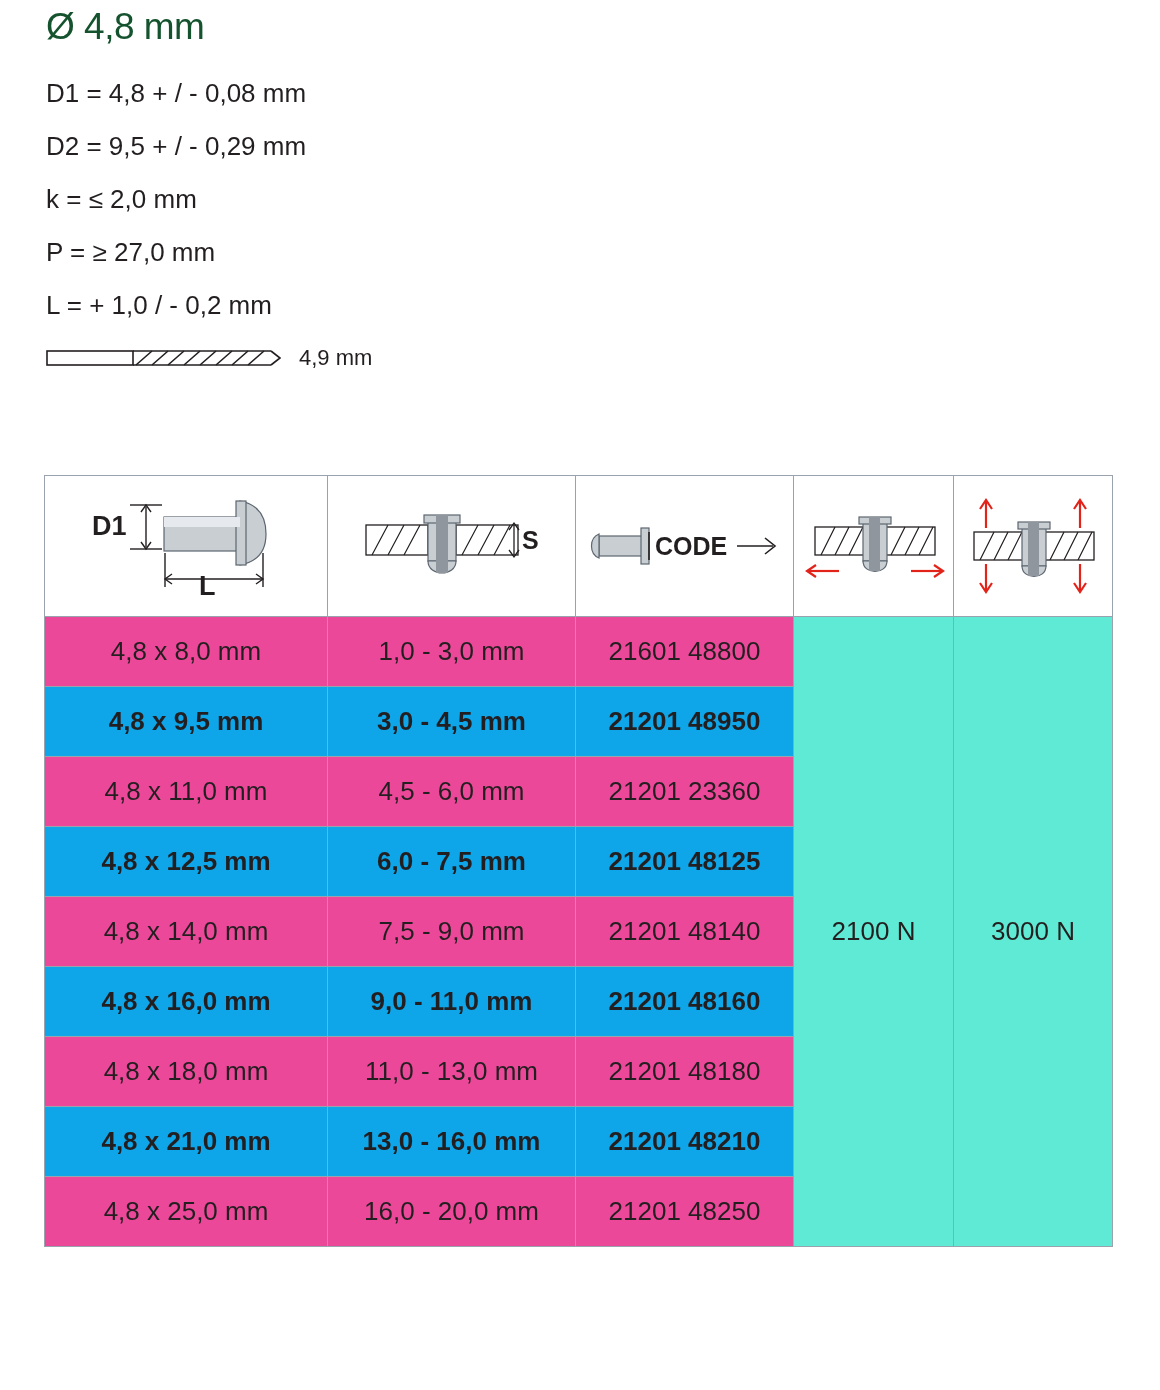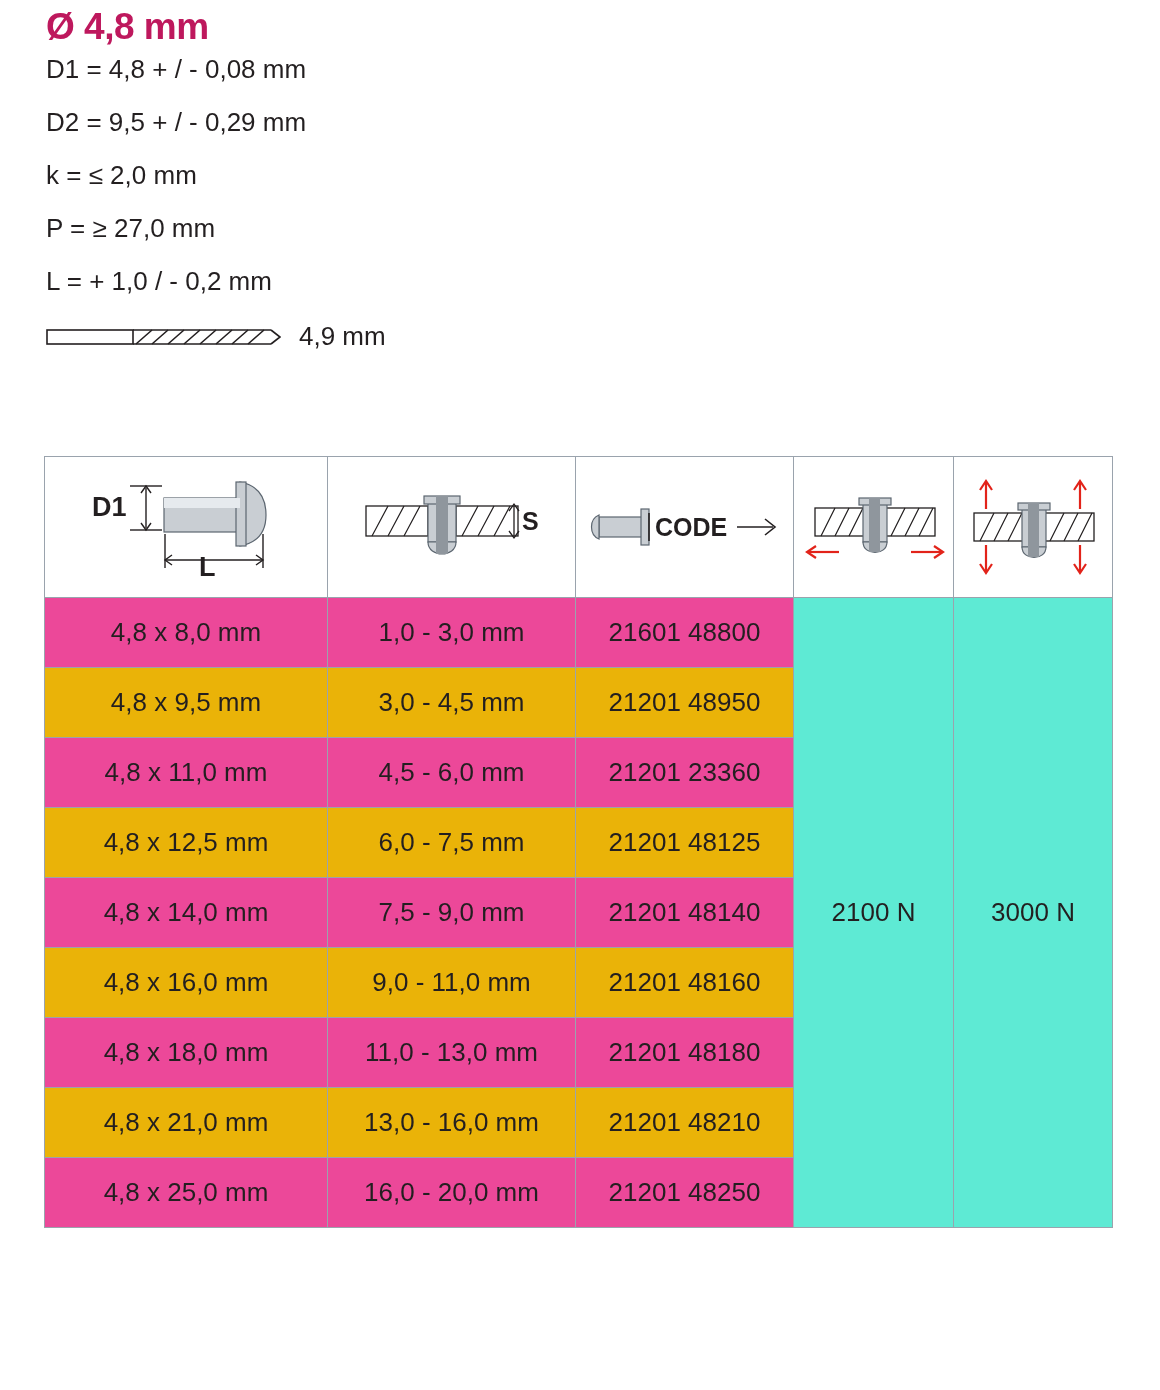--- a/index.html
+++ b/index.html
@@ -19,24 +19,24 @@
     position: relative;
     width: 1160px;
     height: 1390px;
     box-sizing: border-box;
     padding: 0 40px;
   }
 
   
   .spec-title {
     font-size: 37px;
-    font-weight: bold;
+    font-weight: normal;
     letter-spacing: -0.5px;
-    margin: 6px 0 8px 6px;
-    color: #be185d;
+    margin: 6px 0 32px 6px;
+    color: #14532d;
   }
   .spec-list {
     margin: 0 0 0 6px;
     padding: 0;
     list-style: none;
   }
   .spec-list li {
     font-size: 26px;
     line-height: 1.0;
     margin-bottom: 27px;
@@ -48,21 +48,21 @@
     display: flex;
     align-items: center;
     margin: 26px 0 0 6px;
   }
   .drill-icon {
     width: 235px;
     height: 26px;
     flex: 0 0 auto;
   }
   .drill-label {
-    font-size: 26px;
+    font-size: 22px;
     margin-left: 18px;
     color: #231f20;
   }
 
   
   .table-wrap {
     margin-top: 104px;
     margin-left: 4px;
     width: 1050px;
   }
@@ -95,21 +95,21 @@
     height: 140px;
   }
 
   tbody td {
     height: 69px;
     font-size: 26px;
     color: #231f20;
     white-space: nowrap;
   }
   tbody tr.odd td.datacell { background: #ec4899; }
-  tbody tr.even td.datacell { background: #eab308; }
+  tbody tr.even td.datacell { background: #0ea5e9; font-weight: bold; }
 
   td.force-cell {
     background: #5eead4;
     font-size: 26px;
     vertical-align: middle;
   }
 
   
   svg { display: block; }
 </style>

